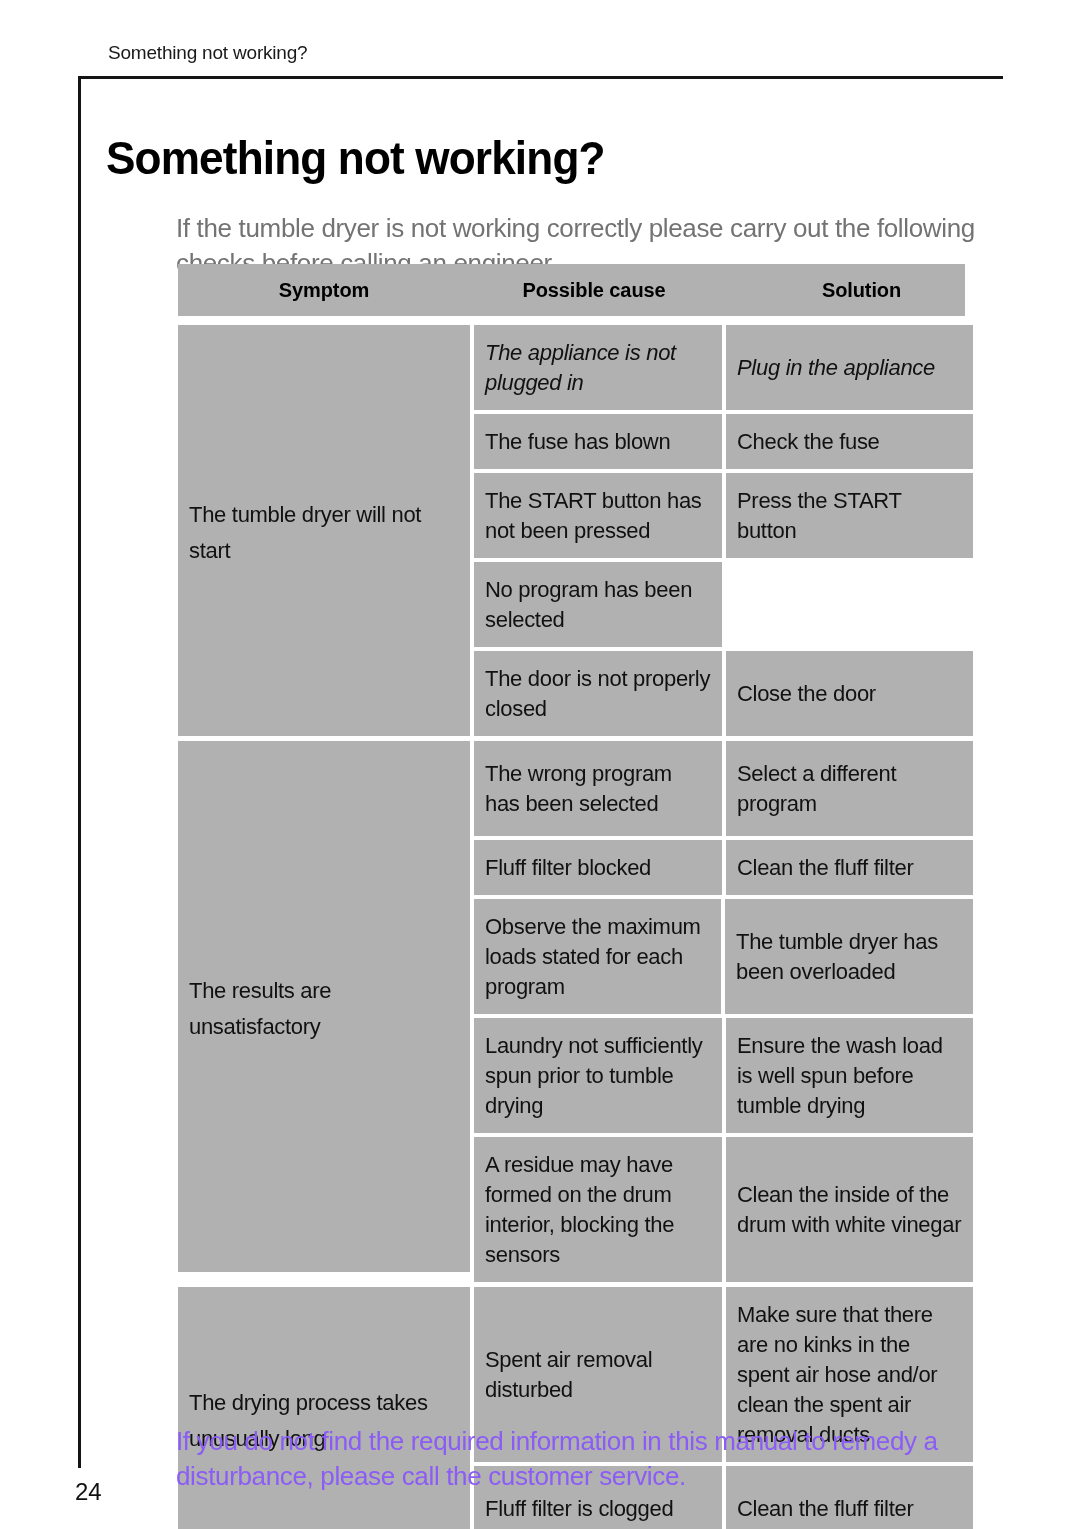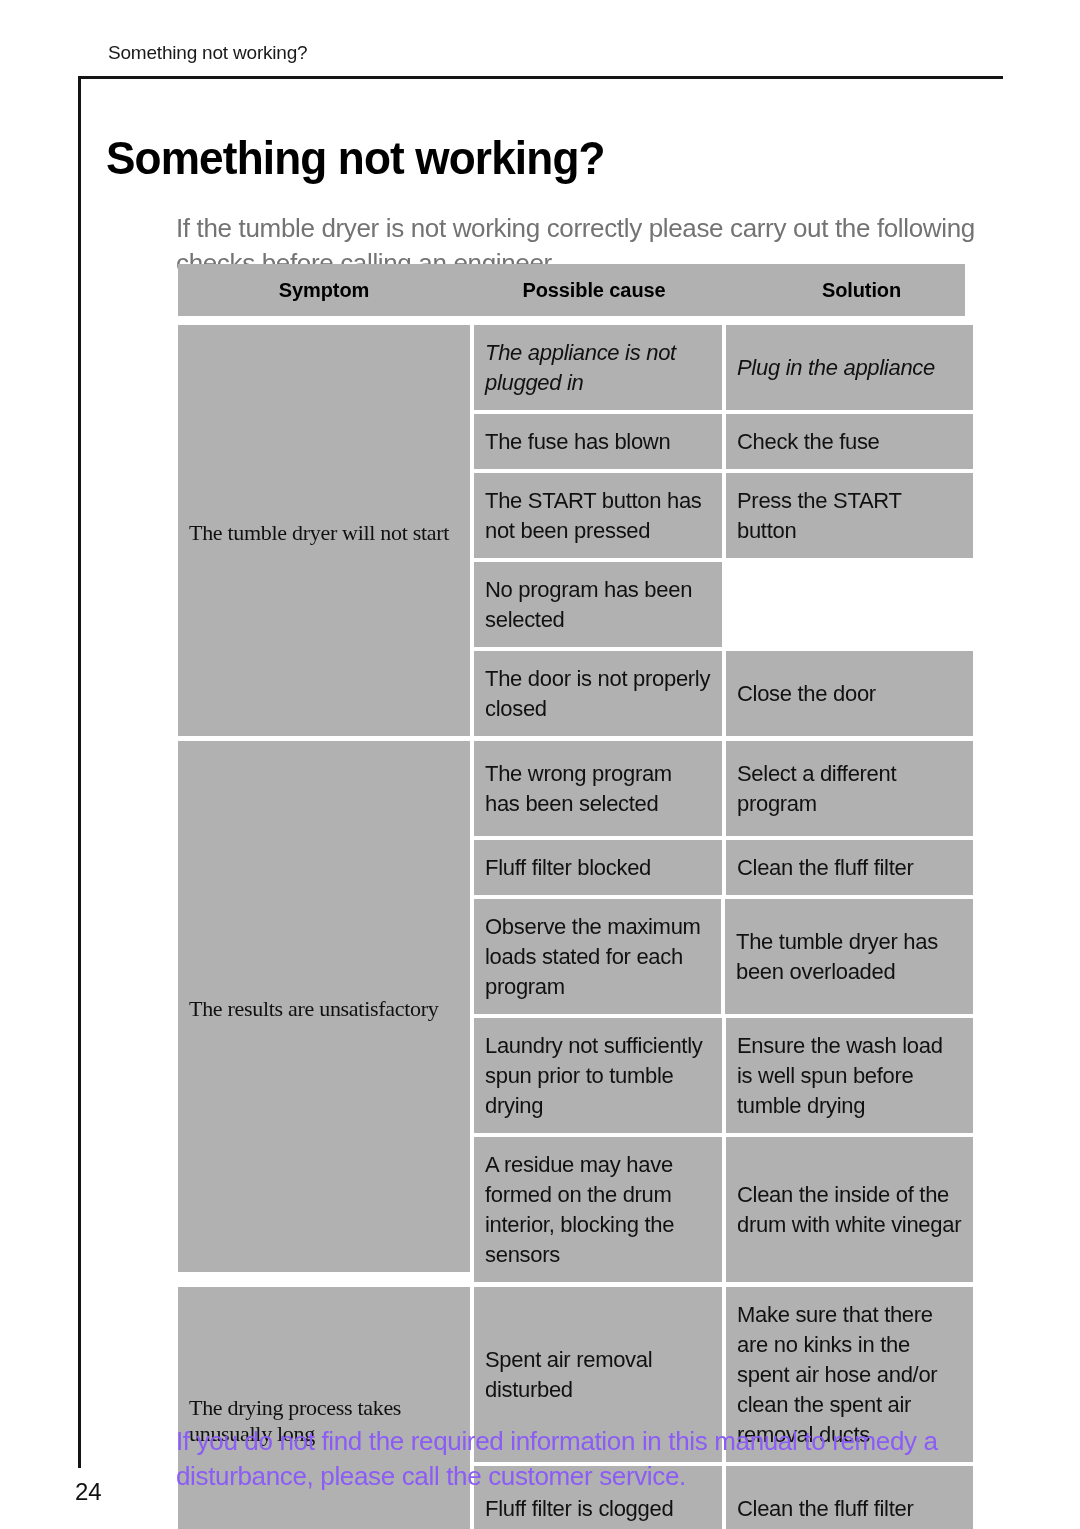--- a/index.html
+++ b/index.html
@@ -131,24 +131,23 @@
     gap: 4px;
   }
 
   .symptom-cell {
     background: #b1b1b1;
     display: flex;
     align-items: center;
     box-sizing: border-box;
     padding: 4px 10px 0 11px;
     font-size: 22px;
-    line-height: 26px;
+    line-height: 36px;
     letter-spacing: -0.3px;
     color: #111111;
-    font-family: Liberation Serif, serif;
   }
 
   .group-rows {
     display: flex;
     flex-direction: column;
     gap: 4px;
     flex: 1 1 auto;
   }
 
   .row {

